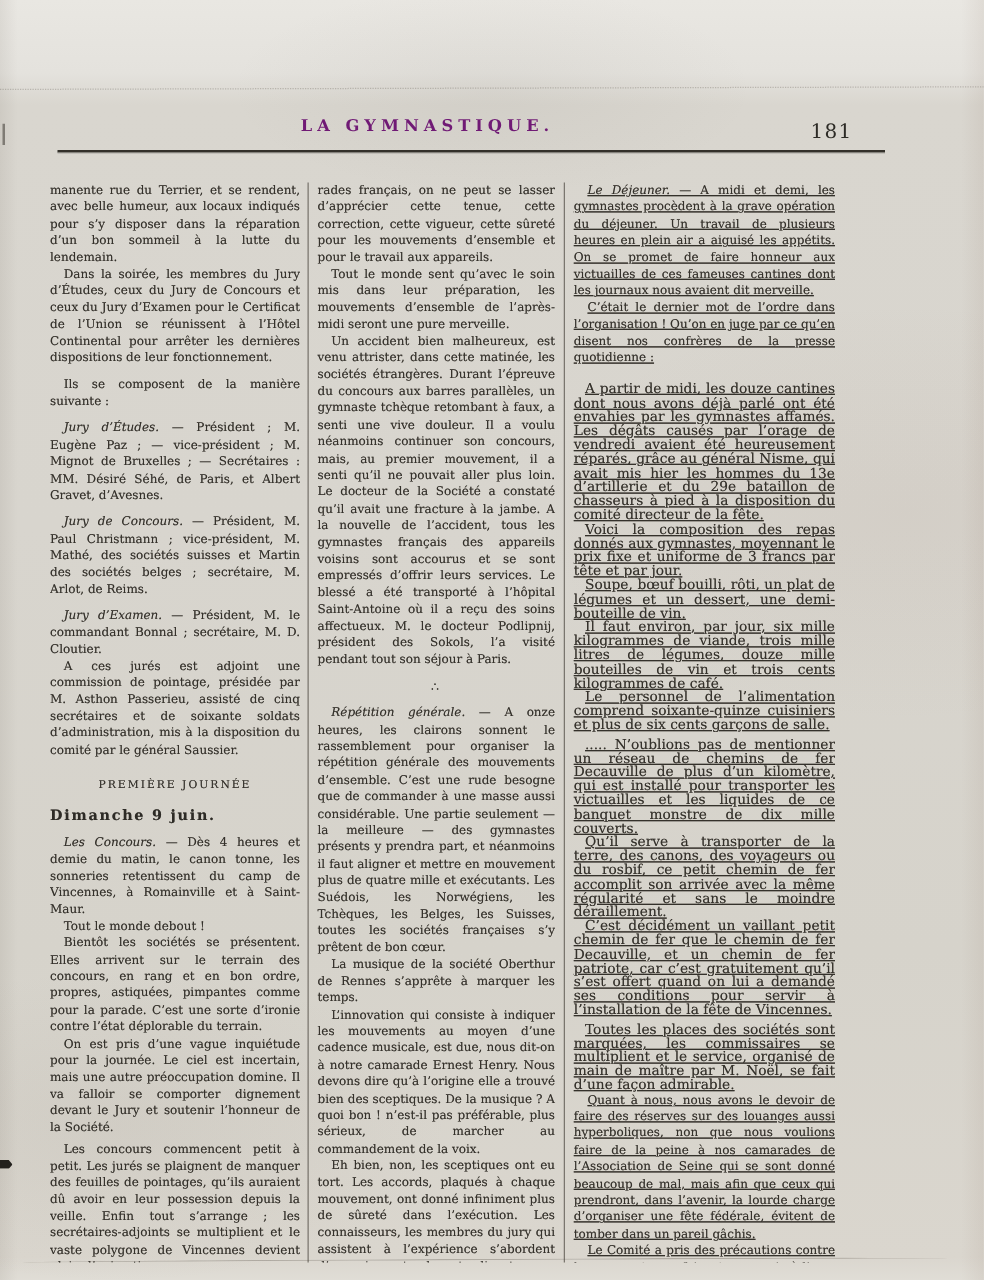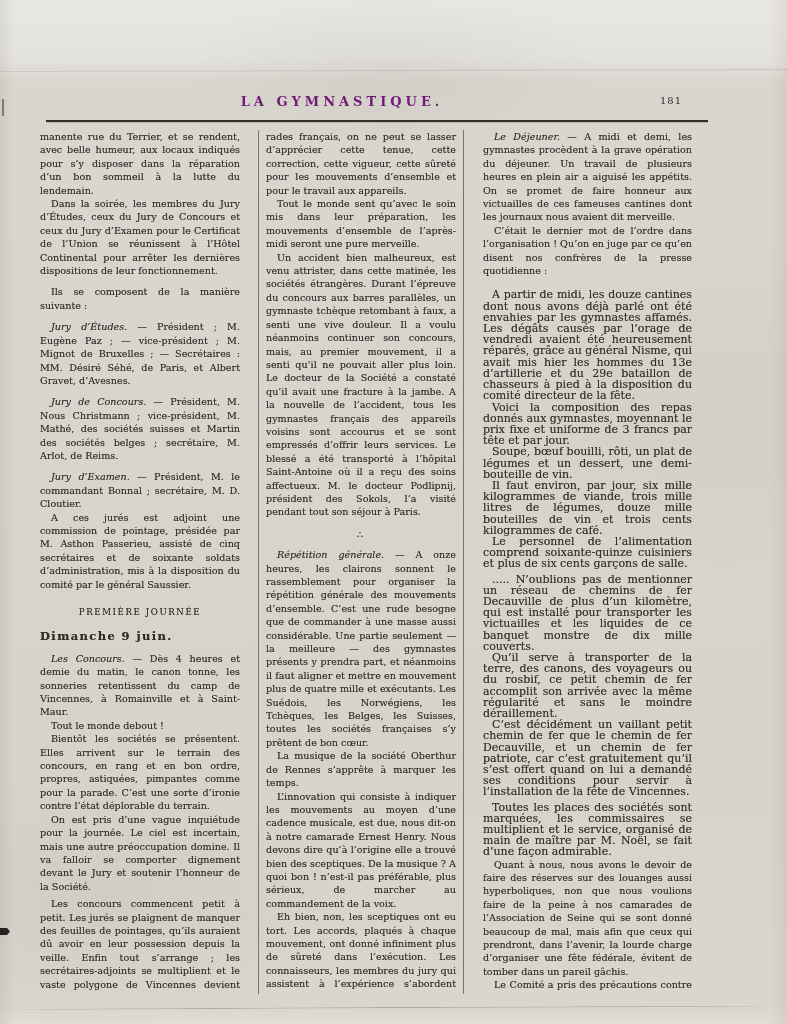--- a/index.html
+++ b/index.html
@@ -27,30 +27,30 @@
   .margin-pointer{position:absolute;left:0px;top:928px;width:10px;height:7px;background:#23211d;
     clip-path:polygon(0 0, 70% 0, 100% 50%, 70% 100%, 0 100%);}
 
   .page{position:absolute;left:40px;top:94px;width:668px;}
   .header-row{position:relative;height:22px;}
   .header-row h1{
     margin:0;position:absolute;left:0;right:64px;text-align:center;
     font-size:13px;font-weight:bold;letter-spacing:4px;color:#701a75;
     font-family:"DejaVu Serif","Liberation Serif",serif;
   }
-  .pagenum{position:absolute;right:26px;top:1px;font-size:10px;letter-spacing:1px;color:#2d2b26;}
+  .pagenum{position:absolute;right:26px;top:1px;font-size:16px;letter-spacing:1px;color:#2d2b26;}
   .header-rule{height:0;border-top:2px solid #33302a;margin:4px 0 0 6px;box-shadow:0 1px 0 rgba(51,48,42,0.18);}
 
-  .columns{display:grid;grid-template-columns:206px 206px 216px;column-gap:12px;margin-top:8px;}
+  .columns{display:grid;grid-template-columns:206px 206px 216px;column-gap:0;margin-top:24px;}
   .col{height:864px;overflow:hidden;padding:0 6px 0 0;text-align:justify;
     font-size:9.6px;line-height:13.4px;
     text-shadow:0 0 0.5px rgba(52,48,42,0.55);}
   .col.mid{border-left:1px solid rgba(70,66,58,0.65);border-right:1px solid rgba(70,66,58,0.65);
     padding:0 7px;}
-  .col.right{padding:0 0 0 7px;}
+  .col.right{padding:0 0 0 7px;text-decoration:underline;}
 
   p{margin:0;}
   .ind{text-indent:11px;}
   .mt4{margin-top:4px;}
   .mt8{margin-top:8px;}
   .mt12{margin-top:12px;}
   i{font-style:italic;}
 
   .kicker{margin:15px 0 0;text-align:center;text-indent:0;
     font-size:8.6px;font-weight:normal;letter-spacing:1.6px;color:#34312b;}
@@ -81,21 +81,21 @@
   </div>
   <div class="header-rule"></div>
 
   <div class="columns">
 
     <section class="col">
       <p>manente rue du Terrier, et se rendent, avec belle humeur, aux locaux indiqués pour s’y disposer dans la réparation d’un bon sommeil à la lutte du lendemain.</p>
       <p class="ind">Dans la soirée, les membres du Jury d’Études, ceux du Jury de Concours et ceux du Jury d’Examen pour le Certificat de l’Union se réunissent à l’Hôtel Continental pour arrêter les dernières dispositions de leur fonctionnement.</p>
       <p class="ind mt8">Ils se composent de la manière suivante :</p>
       <p class="ind mt8"><i>Jury d’Études.</i><span> — Président ; M. Eugène Paz ; — vice-président ; M. Mignot de Bruxelles ; — Secrétaires : MM. Désiré Séhé, de Paris, et Albert Gravet, d’Avesnes.</span></p>
-      <p class="ind mt8"><i>Jury de Concours.</i><span> — Président, M. Nous Christmann ; vice-président, M. Mathé, des sociétés suisses et Martin des sociétés belges ; secrétaire, M. Arlot, de Reims.</span></p>
+      <p class="ind mt8"><i>Jury de Concours.</i><span> — Président, M. Paul Christmann ; vice-président, M. Mathé, des sociétés suisses et Martin des sociétés belges ; secrétaire, M. Arlot, de Reims.</span></p>
       <p class="ind mt8"><i>Jury d’Examen.</i><span> — Président, M. le commandant Bonnal ; secrétaire, M. D. Cloutier.</span></p>
       <p class="ind">A ces jurés est adjoint une commission de pointage, présidée par M. Asthon Passerieu, assisté de cinq secrétaires et de soixante soldats d’administration, mis à la disposition du comité par le général Saussier.</p>
       <h2 class="kicker">PREMIÈRE JOURNÉE</h2>
       <h3 class="date-head">Dimanche 9 juin.</h3>
       <p class="ind mt8"><i>Les Concours.</i><span> — Dès 4 heures et demie du matin, le canon tonne, les sonneries retentissent du camp de Vincennes, à Romainville et à Saint-Maur.</span></p>
       <p class="ind">Tout le monde debout !</p>
       <p class="ind">Bientôt les sociétés se présentent. Elles arrivent sur le terrain des concours, en rang et en bon ordre, propres, astiquées, pimpantes comme pour la parade. C’est une sorte d’ironie contre l’état déplorable du terrain.</p>
       <p class="ind">On est pris d’une vague inquiétude pour la journée. Le ciel est incertain, mais une autre préoccupation domine. Il va falloir se comporter dignement devant le Jury et soutenir l’honneur de la Société.</p>
       <p class="ind mt4">Les concours commencent petit à petit. Les jurés se plaignent de manquer des feuilles de pointages, qu’ils auraient dû avoir en leur possession depuis la veille. Enfin tout s’arrange ; les secrétaires-adjoints se multiplient et le vaste polygone de Vincennes devient plein d’animation.</p>
 

